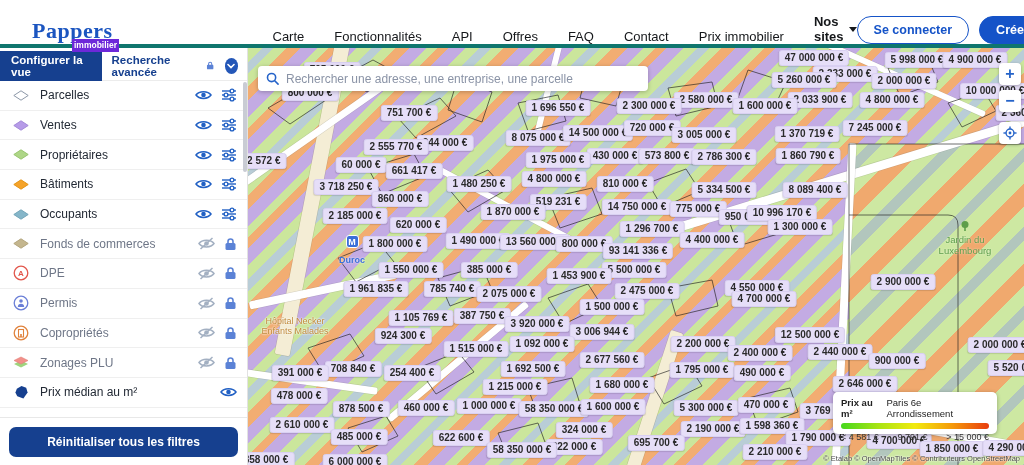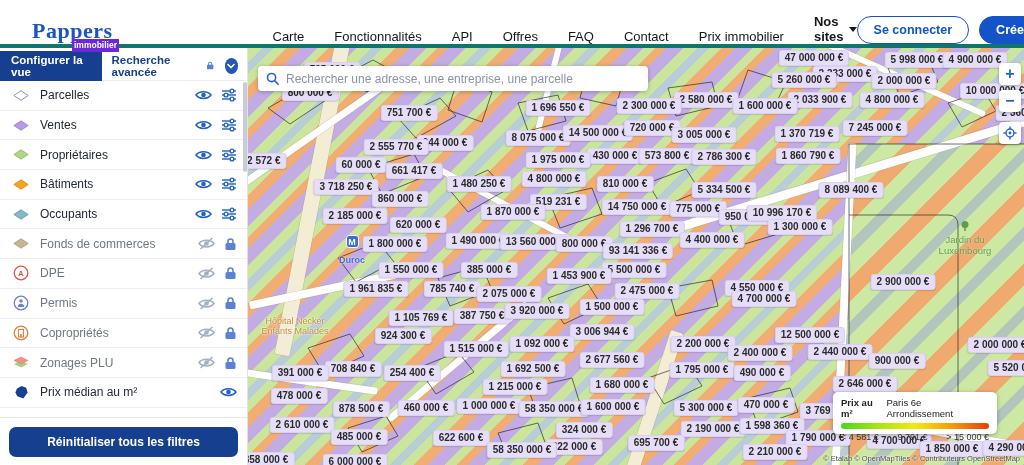--- a/index.html
+++ b/index.html
@@ -503,21 +503,21 @@
         <div class="price-label" style="left: 419px; top: 108px;">573 800 €</div>
         <div class="price-label" style="left: 476px; top: 109px;">2 786 300 €</div>
         <div class="price-label" style="left: 310px; top: 112px;">1 975 000 €</div>
         <div class="price-label" style="left: 166px; top: 123px;">661 417 €</div>
         <div class="price-label" style="left: 560px; top: 108px;">1 860 790 €</div>
         <div class="price-label" style="left: 98px; top: 139px;">3 718 250 €</div>
         <div class="price-label" style="left: 231px; top: 136px;">1 480 250 €</div>
         <div class="price-label" style="left: 306px; top: 131px;">4 800 000 €</div>
         <div class="price-label" style="left: 377px; top: 136px;">810 000 €</div>
         <div class="price-label" style="left: 476px; top: 142px;">5 334 500 €</div>
-        <div class="price-label" style="left: 567px; top: 142px; margin-left: 36px;">8 089 400 €</div>
+        <div class="price-label" style="left: 567px; top: 142px;">8 089 400 €</div>
         <div class="price-label" style="left: 152px; top: 151px;">860 000 €</div>
         <div class="price-label" style="left: 310px; top: 154px;">519 231 €</div>
         <div class="price-label" style="left: 389px; top: 159px;">14 750 000 €</div>
         <div class="price-label" style="left: 450px; top: 161px;">775 000 €</div>
         <div class="price-label" style="left: 499px; top: 169px;">950 000 €</div>
         <div class="price-label" style="left: 534px; top: 165px;">10 996 170 €</div>
         <div class="price-label" style="left: 107px; top: 168px;">2 185 000 €</div>
         <div class="price-label" style="left: 265px; top: 164px;">1 870 000 €</div>
         <div class="price-label" style="left: 170px; top: 177px;">620 000 €</div>
         <div class="price-label" style="left: 552px; top: 179px;">1 300 000 €</div>
@@ -535,21 +535,21 @@
         <div class="price-label" style="left: 655px; top: 234px;">2 900 000 €</div>
         <div class="price-label" style="left: 509px; top: 240px;">4 550 000 €</div>
         <div class="price-label" style="left: 128px; top: 241px;">1 961 835 €</div>
         <div class="price-label" style="left: 204px; top: 241px;">785 740 €</div>
         <div class="price-label" style="left: 261px; top: 246px;">2 075 000 €</div>
         <div class="price-label" style="left: 399px; top: 243px;">2 475 000 €</div>
         <div class="price-label" style="left: 516px; top: 251px;">4 700 000 €</div>
         <div class="price-label" style="left: 364px; top: 259px;">1 500 000 €</div>
         <div class="price-label" style="left: 173px; top: 270px;">1 105 769 €</div>
         <div class="price-label" style="left: 234px; top: 268px;">387 750 €</div>
-        <div class="price-label" style="left: 289px; top: 263px;">3 920 000 €</div>
+        <div class="price-label" style="left: 289px; top: 276px;">3 920 000 €</div>
         <div class="price-label" style="left: 354px; top: 284px;">3 006 944 €</div>
         <div class="price-label" style="left: 155px; top: 288px;">924 300 €</div>
         <div class="price-label" style="left: 562px; top: 287px;">12 500 000 €</div>
         <div class="price-label" style="left: 455px; top: 296px;">2 200 000 €</div>
         <div class="price-label" style="left: 294px; top: 296px;">1 092 000 €</div>
         <div class="price-label" style="left: 228px; top: 301px;">1 515 000 €</div>
         <div class="price-label" style="left: 752px; top: 297px;">2 000 000 €</div>
         <div class="price-label" style="left: 512px; top: 305px;">2 400 000 €</div>
         <div class="price-label" style="left: 592px; top: 304px;">2 440 000 €</div>
         <div class="price-label" style="left: 649px; top: 313px;">900 000 €</div>

